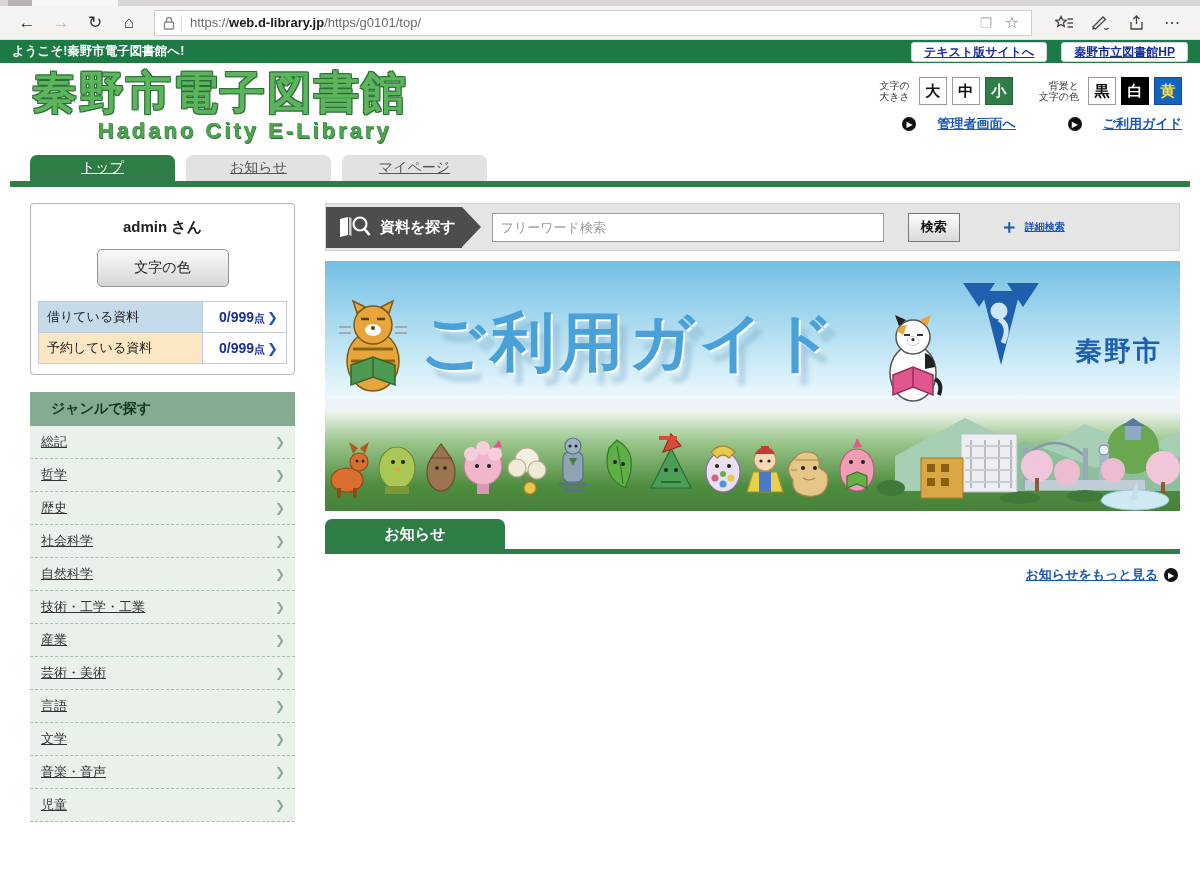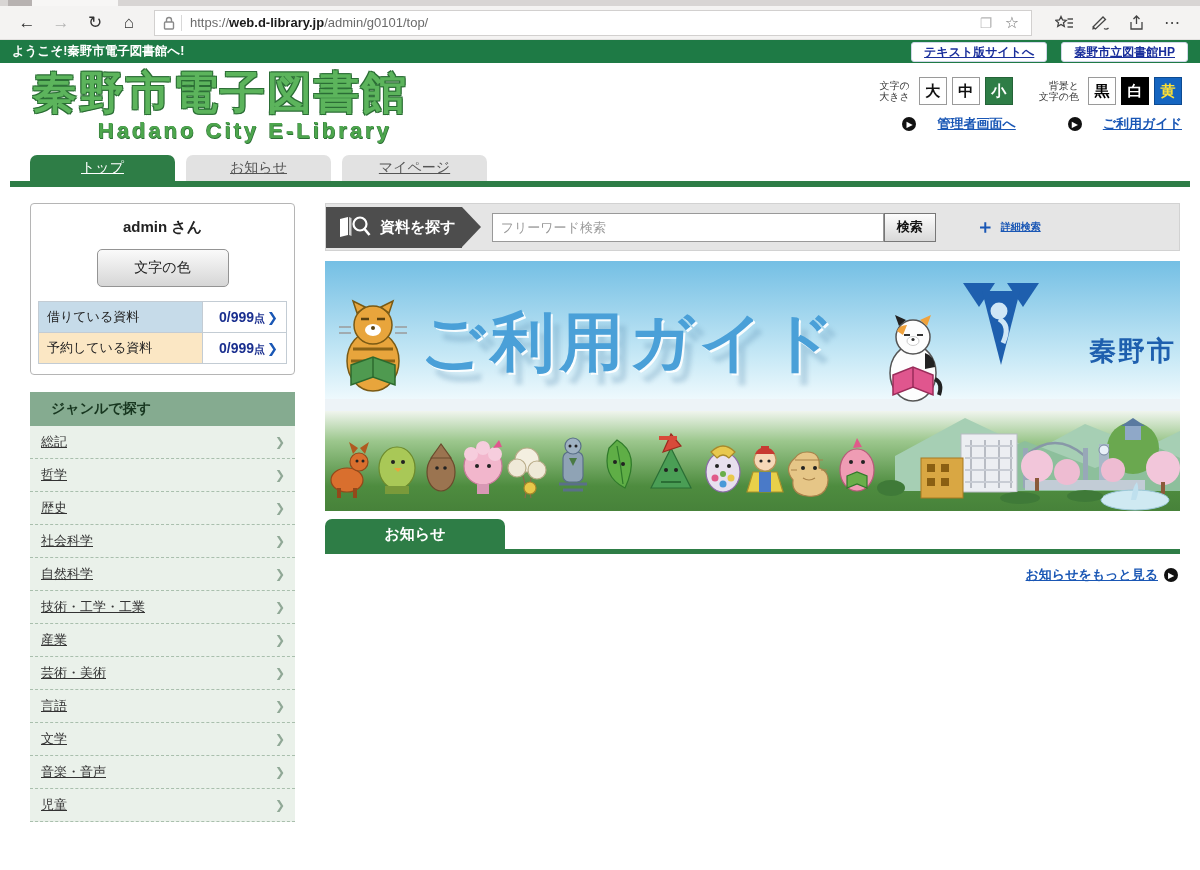--- a/index.html
+++ b/index.html
@@ -76,33 +76,33 @@
   .genre-item .g-lbl { text-decoration:underline; }
   .genre-item .g-chev { color:#90a896; font-size:12px; }
 
   
   .search-strip { background:#e5e5e5; border:1px solid #d2d2d2; height:48px; display:flex; align-items:center; }
   .search-label { background:#4d4d4d; color:#fff; height:41px; display:flex; align-items:center; padding:0 6px 0 12px; font-size:15px; font-weight:bold; position:relative; margin-right:30px; }
   .search-label:after { content:""; position:absolute; right:-19px; top:0; border-top:20.5px solid transparent; border-bottom:20.5px solid transparent; border-left:19px solid #4d4d4d; }
   .search-label .ic { margin-right:8px; display:flex; }
   .search-input { width:392px; height:29px; border:1px solid #999; padding:0 8px; font-size:13px; font-family:inherit; }
   .search-input::placeholder { color:#9a9a9a; }
-  .search-btn { height:29px; width:52px; background:linear-gradient(#fdfdfd,#d8d8d8); border:1px solid #777; font-size:13px; font-weight:bold; color:#111; font-family:inherit; cursor:pointer; }
+  .search-btn { height:29px; width:52px; background:linear-gradient(#fdfdfd,#d8d8d8); border:1px solid #777; font-size:13px; font-weight:bold; color:#111; font-family:inherit; cursor:pointer;margin-left:24px; }
   .advanced { margin-left:40px; display:flex; align-items:center; cursor:pointer; }
   .advanced .plus { color:#1a57b5; font-size:19px; font-weight:bold; margin-right:6px; }
   .advanced .adv-lbl { color:#1a57b5; font-size:10px; font-weight:bold; text-decoration:underline; }
 
   
   .banner { margin-top:10px; height:250px; position:relative; overflow:hidden; background:#fff; cursor:pointer; }
   .banner-sky { height:138px; background:linear-gradient(#74bfe4,#c8e9f6 70%,#eef9fd); }
   .banner-mid { height:12px; background:#edf3f7; }
   .banner-field { height:100px; background:linear-gradient(#f0f5ee,#9cc78d 30%,#4e8c3f 75%,#47823a); }
   .banner-title { position:absolute; left:95px; top:38px; font-size:64px; font-weight:bold; color:#4aa0d8; letter-spacing:5px;
     text-shadow:2px 2px 0 rgba(255,255,255,.9), 9px 12px 4px rgba(90,140,175,.28); }
-  .banner-city { position:absolute; right:4px; top:72px; font-size:27px; font-weight:bold; color:#1e5fae; letter-spacing:2px; }
+  .banner-city { position:absolute; right:18px; top:72px; font-size:27px; font-weight:bold; color:#1e5fae; letter-spacing:2px; }
   .banner svg { position:absolute; }
 
   
   .notice-tab { margin-top:8px; width:180px; height:30px; background:#2e7d46; border-radius:7px 7px 0 0; color:#fff; font-size:15px; font-weight:bold; display:flex; align-items:center; justify-content:center; }
   .notice-bar { height:5px; background:#2e7d46; }
   .notice-more-row { display:flex; justify-content:flex-end; align-items:center; padding:12px 2px 0 0; }
   .notice-more { font-size:13px; font-weight:bold; color:#1a57b5; text-decoration:underline; cursor:pointer; }
   .notice-more-row .circle-arrow { margin-left:6px; }
 </style>
 </head>
@@ -121,21 +121,21 @@
     <div class="nav-ic">↻</div>
     <div class="nav-ic">⌂</div>
     <div class="urlbar">
       <span class="lock-ic">
         <svg width="12" height="14" viewBox="0 0 12 14">
             <rect x="1.5" y="6" width="9" height="7" rx="1" fill="none" stroke="#8a8a8a" stroke-width="1.4"></rect>
             <path d="M3.5 6 V4 a2.5 2.5 0 0 1 5 0 V6" fill="none" stroke="#8a8a8a" stroke-width="1.4"></path>
           </svg>
       </span>
       <span class="url-divider"></span>
-      <span class="url-text"><span>https://</span><b>web.d-library.jp</b><span>/admin/g0101/top/</span></span>
+      <span class="url-text"><span>https://</span><b>web.d-library.jp</b><span>/https/g0101/top/</span></span>
       <span class="urlbar-ic" style="color:#b5b5b5;">❐</span>
       <span class="urlbar-ic" style="font-size:16px;">☆</span>
     </div>
     <div class="edge-ic">
       <svg width="19" height="16" viewBox="0 0 19 16">
           <path d="M6 1.5 L7.6 5 L11.2 5.4 L8.5 7.8 L9.3 11.4 L6 9.5 L2.7 11.4 L3.5 7.8 L0.8 5.4 L4.4 5 Z" fill="none" stroke="#444" stroke-width="1.3"></path>
           <line x1="12.5" y1="4" x2="18" y2="4" stroke="#444" stroke-width="1.4"></line>
           <line x1="12.5" y1="8" x2="18" y2="8" stroke="#444" stroke-width="1.4"></line>
           <line x1="12.5" y1="12" x2="18" y2="12" stroke="#444" stroke-width="1.4"></line>
         </svg>

